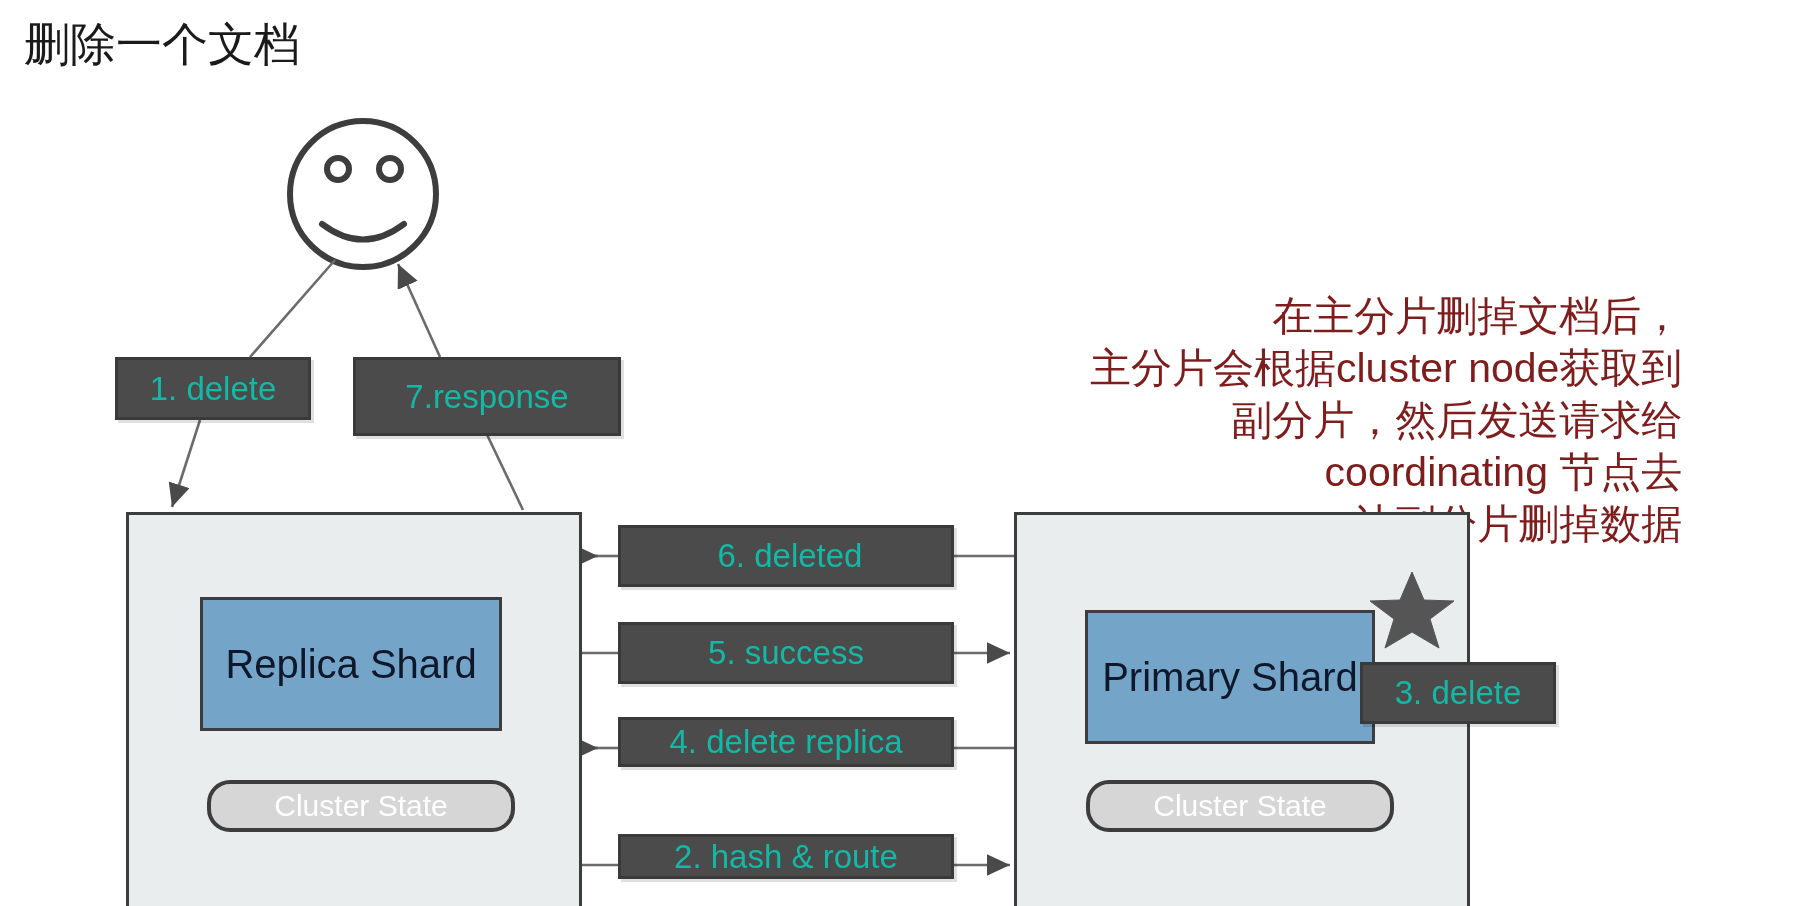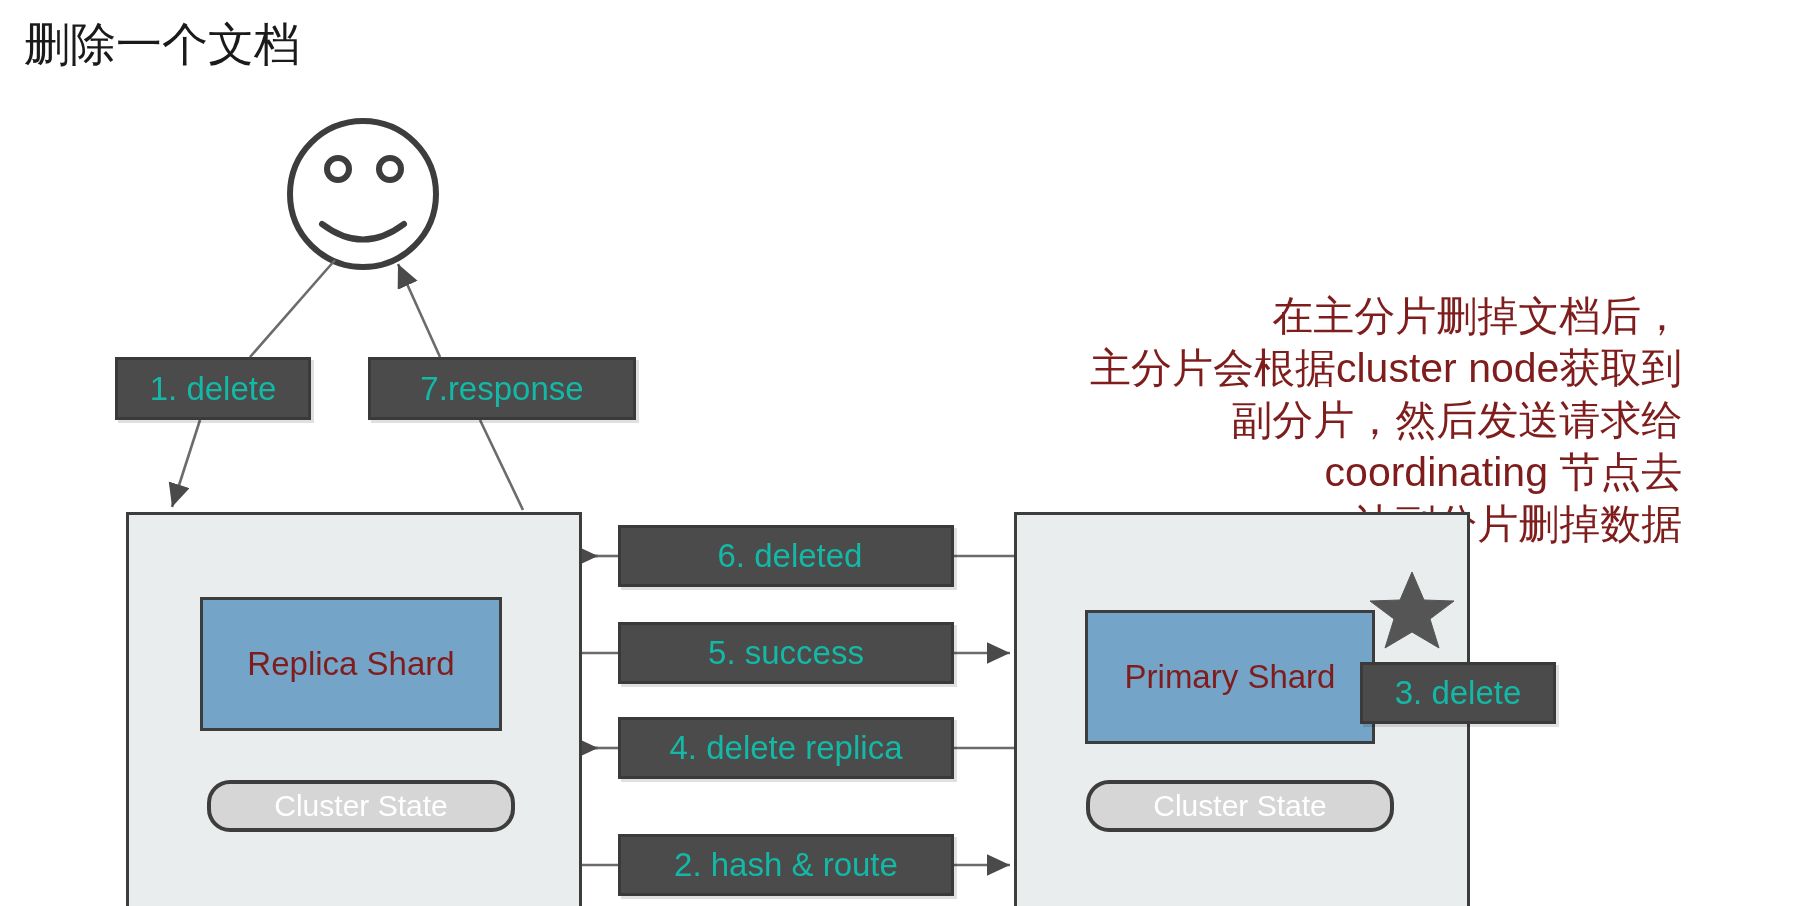--- a/index.html
+++ b/index.html
@@ -66,22 +66,22 @@
   }
   #node-replica { left: 126px;  top: 500px; width: 456px; height: 406px; }
   #node-primary { left: 1014px; top: 500px; width: 456px; height: 406px; }
 
   
   .shard {
     position: absolute;
     background: #74a4c8;
     border: 3px solid #3d3d3d;
     box-sizing: border-box;
-    color: #7f1d1d;
-    font-size: 33px;
+    color: #0f172a;
+    font-size: 40px;
     display: flex;
     align-items: center;
     justify-content: center;
     white-space: nowrap;
   }
   #shard-replica { left: 200px;  top: 585px; width: 302px; height: 134px; }
   #shard-primary { left: 1085px; top: 598px; width: 290px; height: 134px; }
 
   
   .cluster-state {
@@ -108,25 +108,25 @@
     box-sizing: border-box;
     color: #14b8a6;
     font-size: 33px;
     display: flex;
     align-items: center;
     justify-content: center;
     white-space: nowrap;
     box-shadow: 3px 3px 0 rgba(0,0,0,0.12);
   }
   #step-1 { left: 115px;  top: 345px; width: 196px; height: 63px; }
-  #step-7 { left: 353px;  top: 345px; width: 268px; height: 63px; margin-left: 15px; }
+  #step-7 { left: 353px;  top: 345px; width: 268px; height: 79px; }
   #step-6 { left: 618px;  top: 513px; width: 336px; height: 62px; padding-left: 8px; }
   #step-5 { left: 618px;  top: 610px; width: 336px; height: 62px; }
-  #step-4 { left: 618px;  top: 705px; width: 336px; height: 62px; }
-  #step-2 { left: 618px;  top: 822px; width: 336px; height: 62px; }
+  #step-4 { left: 618px;  top: 705px; width: 336px; height: 50px; }
+  #step-2 { left: 618px;  top: 822px; width: 336px; height: 45px; }
   #step-3 { left: 1360px; top: 650px; width: 196px; height: 62px; }
 
   .svg-layer {
     position: absolute;
     left: 0; top: 0;
     width: 1820px;
     height: 906px;
     pointer-events: none;
   }
 </style>

